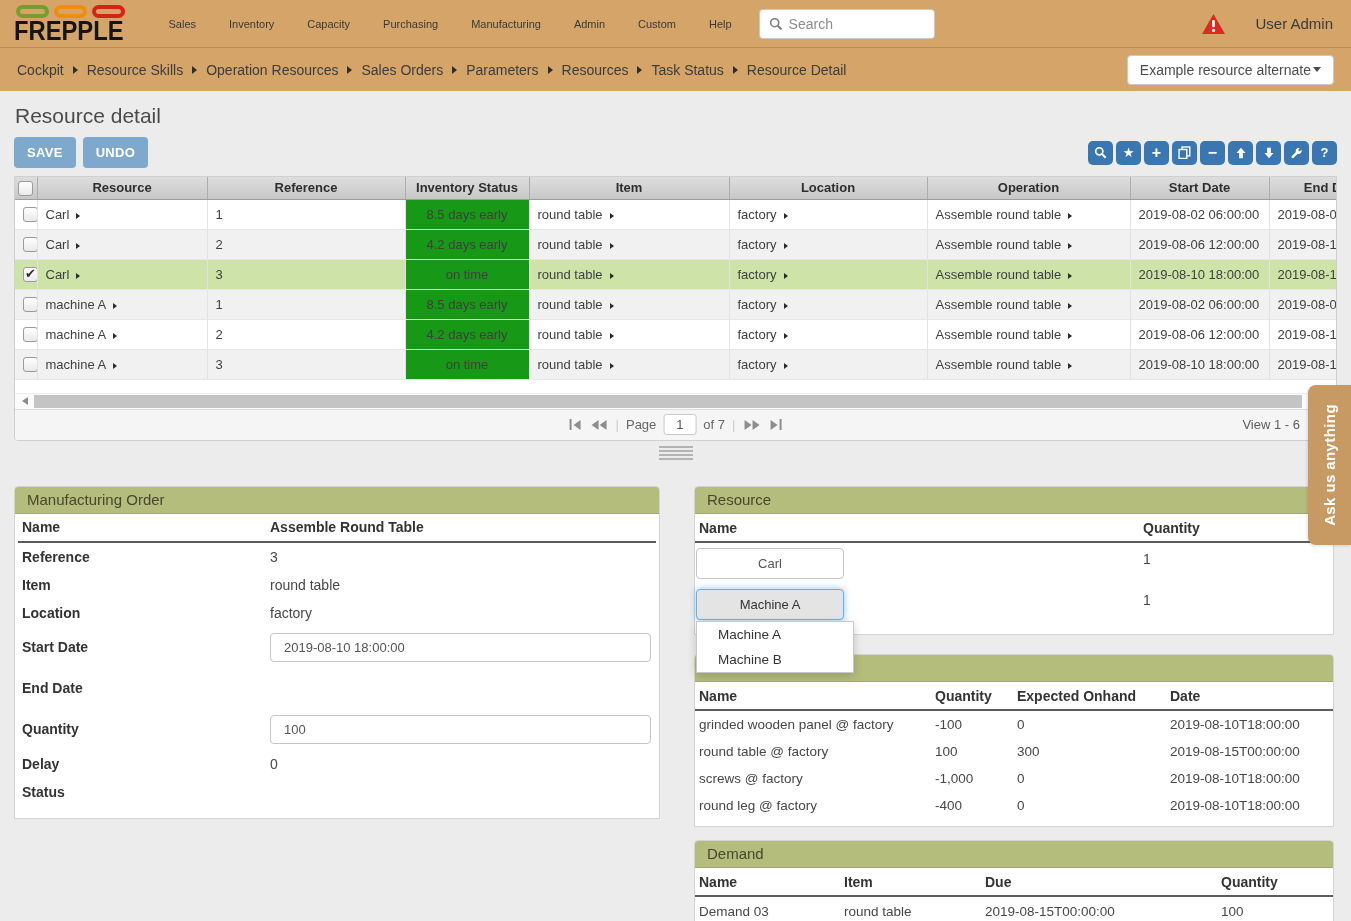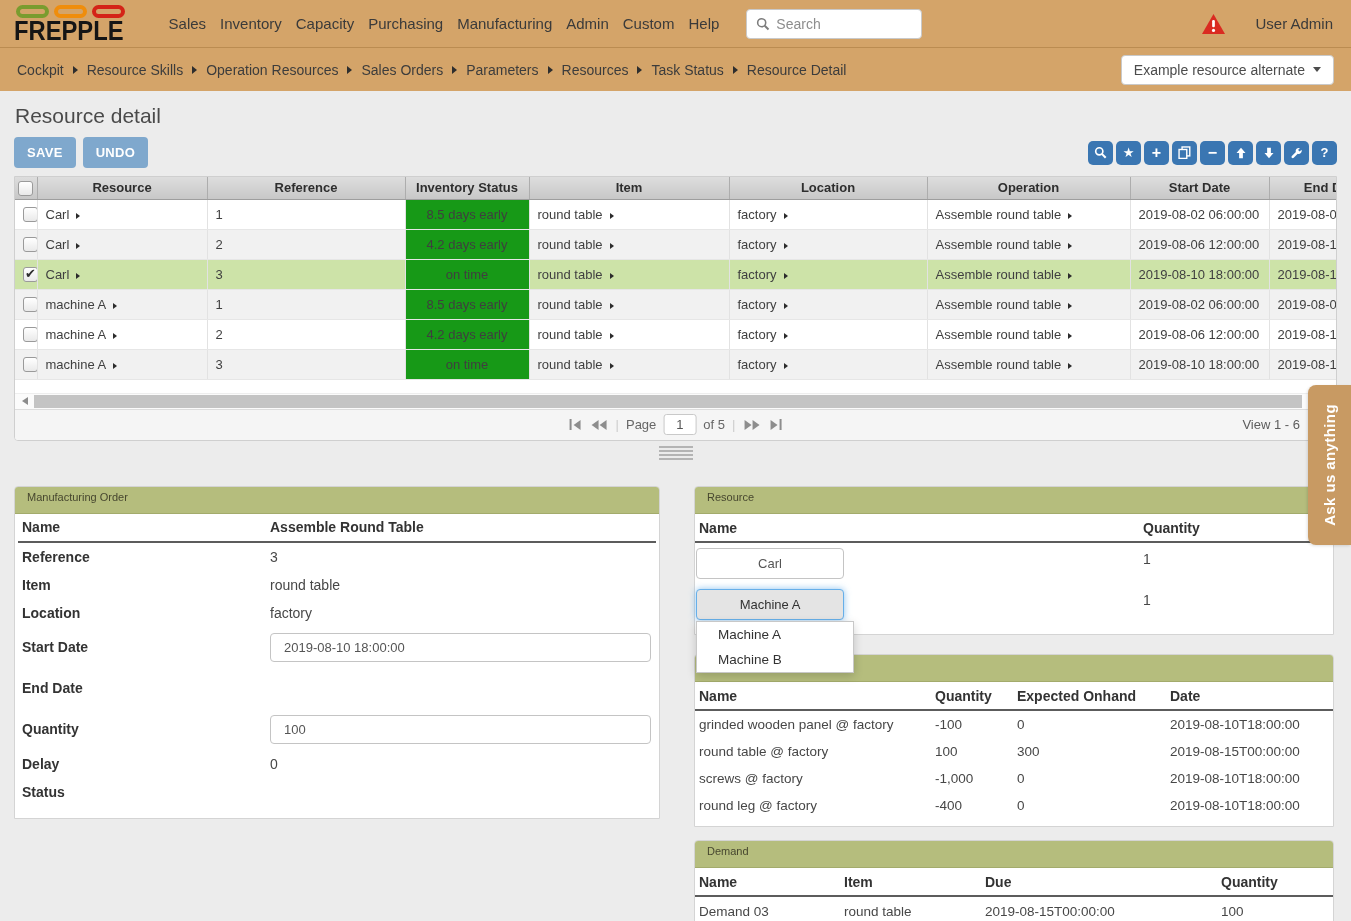--- a/index.html
+++ b/index.html
@@ -15,21 +15,21 @@
     padding:0 14px; position:relative;
   }
   .logo { display:flex; flex-direction:column; justify-content:center; margin-right:30px; margin-top:2px;text-align:center; }
   .logo-pills { display:flex; gap:5px; margin-left:2px; }
   .pill { width:33px; height:13px; border-radius:7px; border:4px solid; background:transparent; }
   .pill.green { border-color:#7a9c2f; }
   .pill.orange { border-color:#ef8d0c; }
   .pill.red { border-color:#d42317; }
   .logo-text { font-size:27px; font-weight:bold; color:#151515; letter-spacing:0px; line-height:26px;
     transform:scaleX(0.88); transform-origin:left center; }
-  .menu { display:flex; gap:14px; font-size:15px; color:#3a3a3a; }
+  .menu { display:flex; gap:33px; font-size:11px; color:#3a3a3a; }
   .menu-item { cursor:pointer; white-space:nowrap; }
   .searchbox {
     margin-left:27px; width:176px; height:30px; background:#fff; border:1px solid #c9c9c9;
     border-radius:4px; display:flex; align-items:center; padding:0 9px; gap:6px;
   }
   .searchbox input { border:none; outline:none; width:130px; font-size:14px; color:#444;
     font-family:inherit; background:transparent; }
   .searchbox input::placeholder { color:#8d8d8d; }
   .nav-right { margin-left:auto; display:flex; align-items:center; gap:30px; padding-right:4px; }
   .user-label { font-size:15px; color:#3a3a3a; cursor:pointer; }
@@ -38,21 +38,21 @@
   .crumb-bar {
     height:44px; background:#d4a469; border-top:1px solid #bb8c51;
     display:flex; align-items:center; padding:0 17px; position:relative;
   }
   .crumbs { display:flex; align-items:center; font-size:14px; color:#3c3c3c; }
   .crumb { cursor:pointer; white-space:nowrap; }
   .crumb-sep { width:0; height:0; border-top:4px solid transparent; border-bottom:4px solid transparent;
     border-left:5px solid #2e2e2e; display:inline-block; margin:0 9px; }
   .entity-btn {
     margin-left:auto; height:30px; background:#fff; border:1px solid #c9c9c9; border-radius:4px;
-    display:flex; align-items:center; gap:8px; padding:0 12px; font-size:14px; color:#4c4c4c;
+    display:flex; align-items:center; gap:2px; padding:0 12px; font-size:14px; color:#4c4c4c;
     cursor:pointer; font-family:inherit;
   }
   .caret-down { width:0; height:0; border-left:4.5px solid transparent; border-right:4.5px solid transparent;
     border-top:5px solid #4c4c4c; display:inline-block; }
 
   
   .main { padding:0 14px; position:relative; }
   .page-title { font-size:21px; font-weight:400; color:#4a4a4a; margin:13px 0 9px 1px; }
   .actions-row { display:flex; align-items:center; margin-bottom:8px; }
   .btn-action {
@@ -111,21 +111,21 @@
     font-size:13px; color:#555; font-family:inherit; }
   .view-label { position:absolute; right:36px; color:#5c5c5c; }
 
   .drag-handle { width:34px; margin:5px auto 0; cursor:row-resize; }
   .drag-handle div { height:2px; background:#b4b4b4; margin-bottom:2px; }
 
   
   .bottom { display:flex; gap:34px; margin-top:26px; align-items:flex-start; position:relative; }
   .panel { background:#fff; border:1px solid #d4d4d4; border-radius:4px 4px 0 0; }
   .panel-header { background:#b5bd7d; border-bottom:1px solid #a3ab6c; height:27px; padding:4px 12px;
-    font-size:11px; color:#47472f; border-radius:3px 3px 0 0; }
+    font-size:15px; color:#47472f; border-radius:3px 3px 0 0; }
 
   .mo-panel { width:646px; }
   .mo-body { padding:0 3px 12px 3px; }
   .mo-row { display:flex; align-items:center; padding:0 2px; min-height:28px; }
   .mo-row.header-row { border-bottom:2px solid #5c5c5c; min-height:29px; }
   .mo-row.input-row { min-height:41px; }
   .mo-label { width:250px; font-weight:bold; font-size:14px; color:#333; padding-left:2px; }
   .mo-value { font-size:14px; color:#474747; }
   .mo-value.bold { font-weight:bold; color:#333; }
   .mo-input { width:381px; height:29px; border:1px solid #c4c4c4; border-radius:4px; padding-left:13px;
@@ -403,21 +403,21 @@
             <span class="pbar"></span>
             <span class="tl"></span>
           </span>
         <span class="pg-btn">
             <span class="tl"></span>
             <span class="tl"></span>
           </span>
         <span class="pg-sep">|</span>
         <span>Page</span>
         <input class="pg-input" value="1" style="">
-        <span>of 5</span>
+        <span>of 7</span>
         <span class="pg-sep">|</span>
         <span class="pg-btn">
             <span class="tr"></span>
             <span class="tr"></span>
           </span>
         <span class="pg-btn">
             <span class="tr"></span>
             <span class="pbar"></span>
           </span>
       </div>

